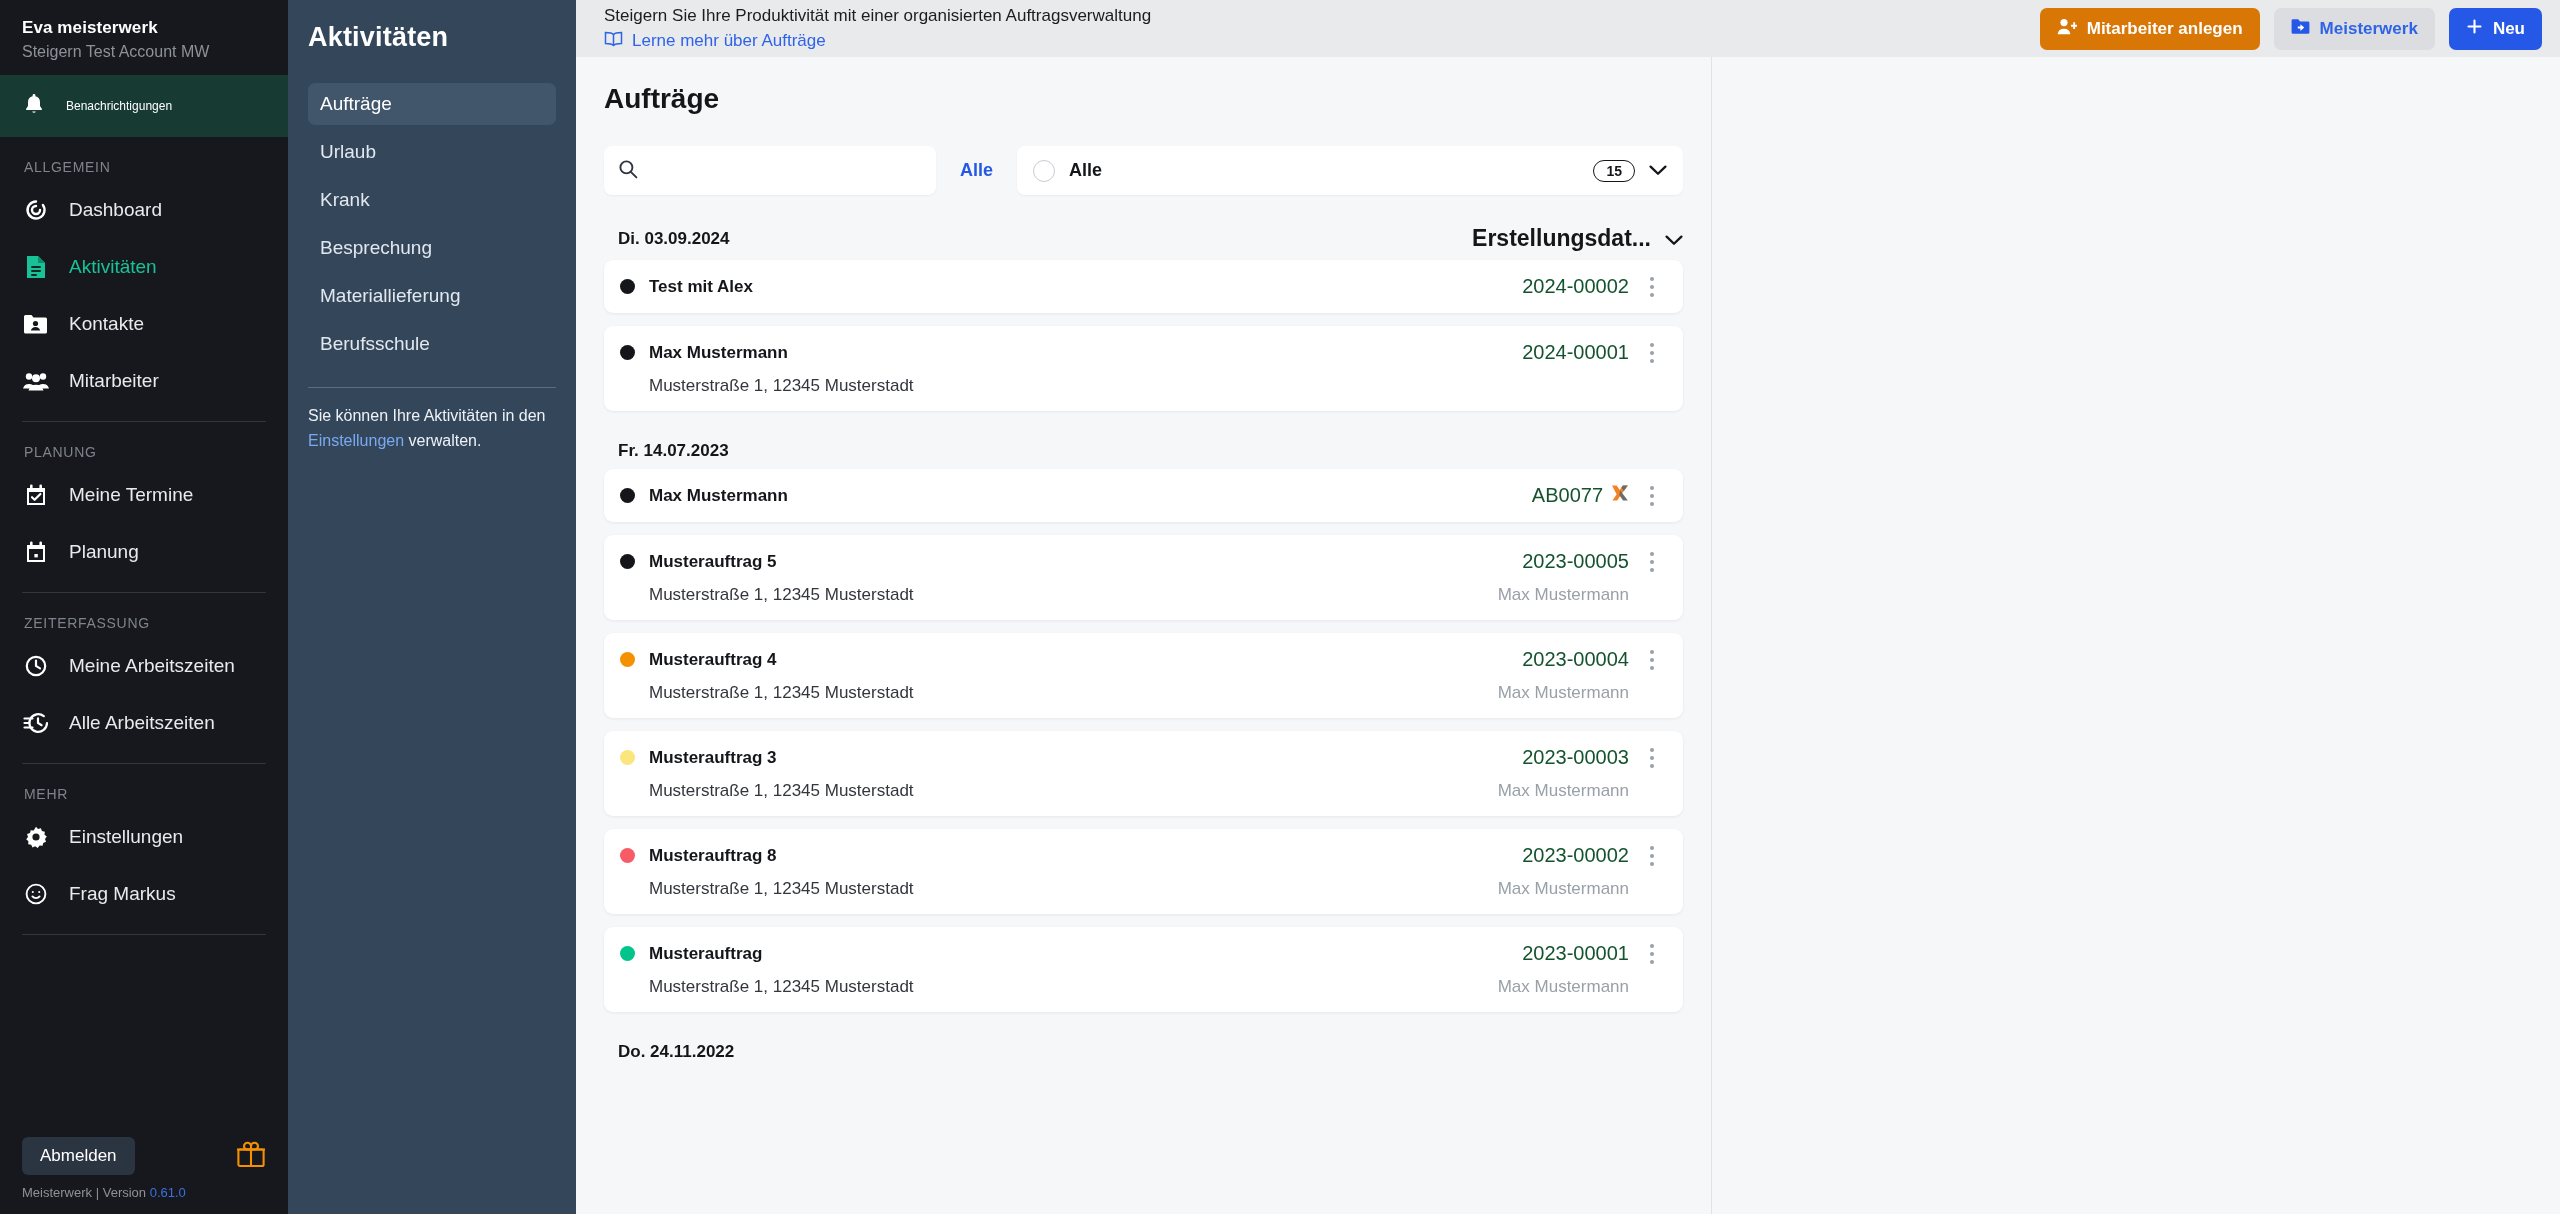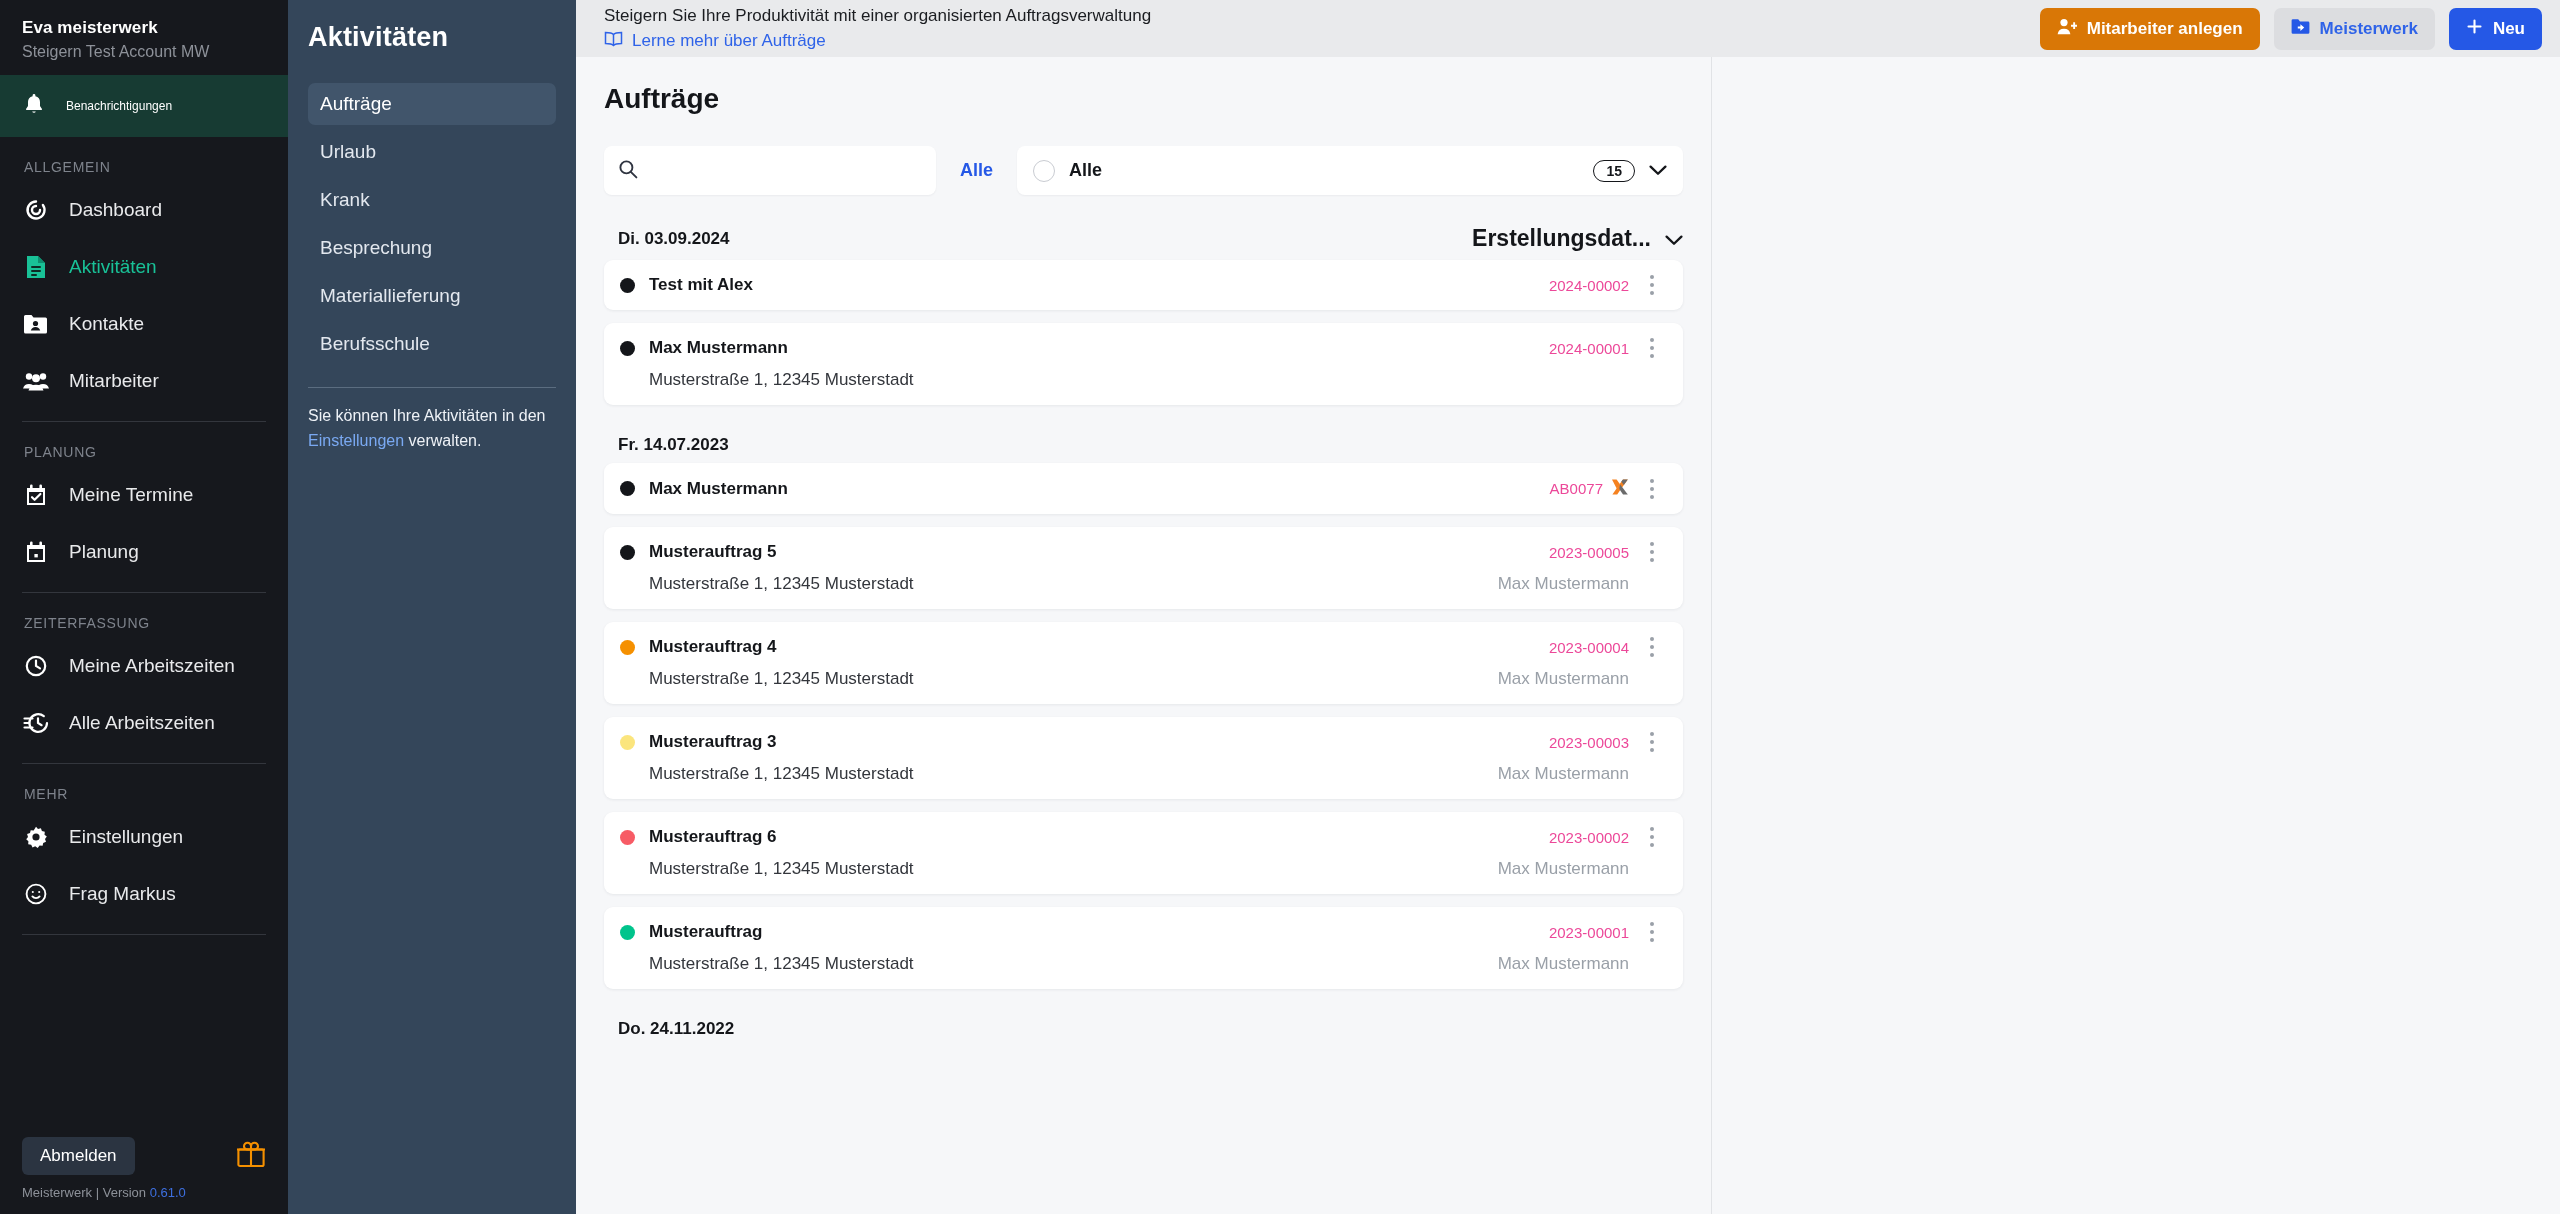--- a/index.html
+++ b/index.html
@@ -120,21 +120,21 @@
   .group-sort { display: flex; align-items: center; gap: 14px; font-size: 23px; font-weight: bold; color: #14161a; cursor: pointer; }
 
   .card {
     background: #fff; border-radius: 9px; margin-bottom: 13px;
     padding: 15px 14px 15px 16px; box-shadow: 0 1px 3px rgba(16,24,40,.07);
     cursor: pointer;
   }
   .card-row1 { display: flex; align-items: center; }
   .dot { width: 15px; height: 15px; border-radius: 50%; flex: 0 0 15px; margin-right: 14px; }
   .card-title { font-size: 17px; font-weight: bold; color: #14161a; flex: 1; }
-  .card-ref { font-size: 15px; color: #ec4899; display: flex; align-items: center; gap: 8px; }
+  .card-ref { font-size: 20px; color: #14532d; display: flex; align-items: center; gap: 8px; }
   .kebab { width: 34px; display: flex; flex-direction: column; align-items: center; gap: 4px; margin-left: 6px; cursor: pointer; }
   .kebab i { width: 4px; height: 4px; background: #9aa0a8; border-radius: 50%; display: block; }
   .card-row2 { display: flex; align-items: center; margin-top: 12px; padding-left: 29px; }
   .card-sub { font-size: 17px; color: #33363c; flex: 1; }
   .card-person { font-size: 17px; color: #9aa0a8; padding-right: 40px; }
 
   .detailpane { flex: 1; background: #f6f7f9; }
 </style>
 </head>
 <body>
@@ -526,21 +526,21 @@
           </div>
           <div class="card-row2">
             <span class="card-sub">Musterstraße 1, 12345 Musterstadt</span>
             <span class="card-person">Max Mustermann</span>
           </div>
         </div>
 
         <div class="card">
           <div class="card-row1">
             <span class="dot" style="background:#f75b65"></span>
-            <span class="card-title">Musterauftrag 6</span>
+            <span class="card-title">Musterauftrag 8</span>
             <span class="card-ref">2023-00002</span>
             <span class="kebab">
                 <i></i>
                 <i></i>
                 <i></i>
               </span>
           </div>
           <div class="card-row2">
             <span class="card-sub">Musterstraße 1, 12345 Musterstadt</span>
             <span class="card-person">Max Mustermann</span>

